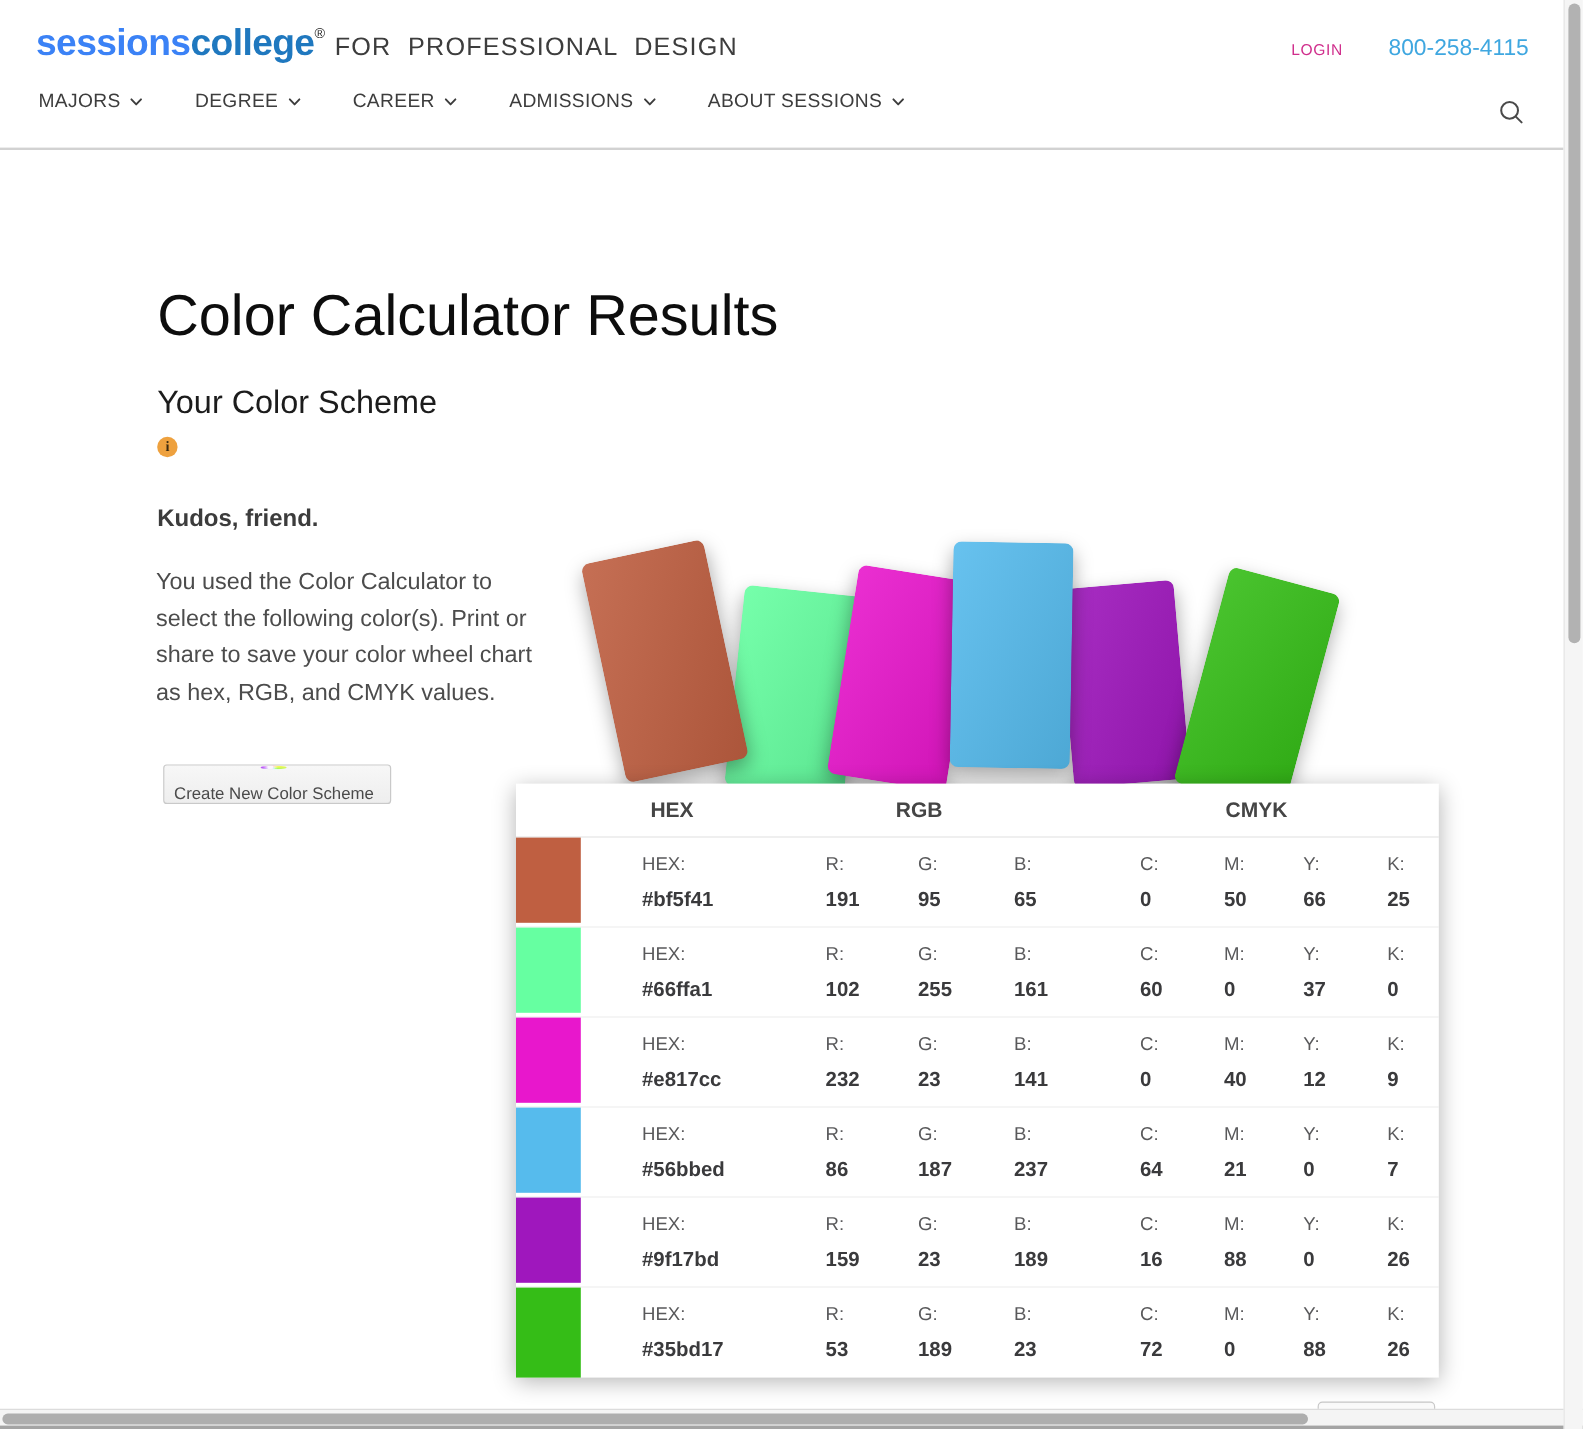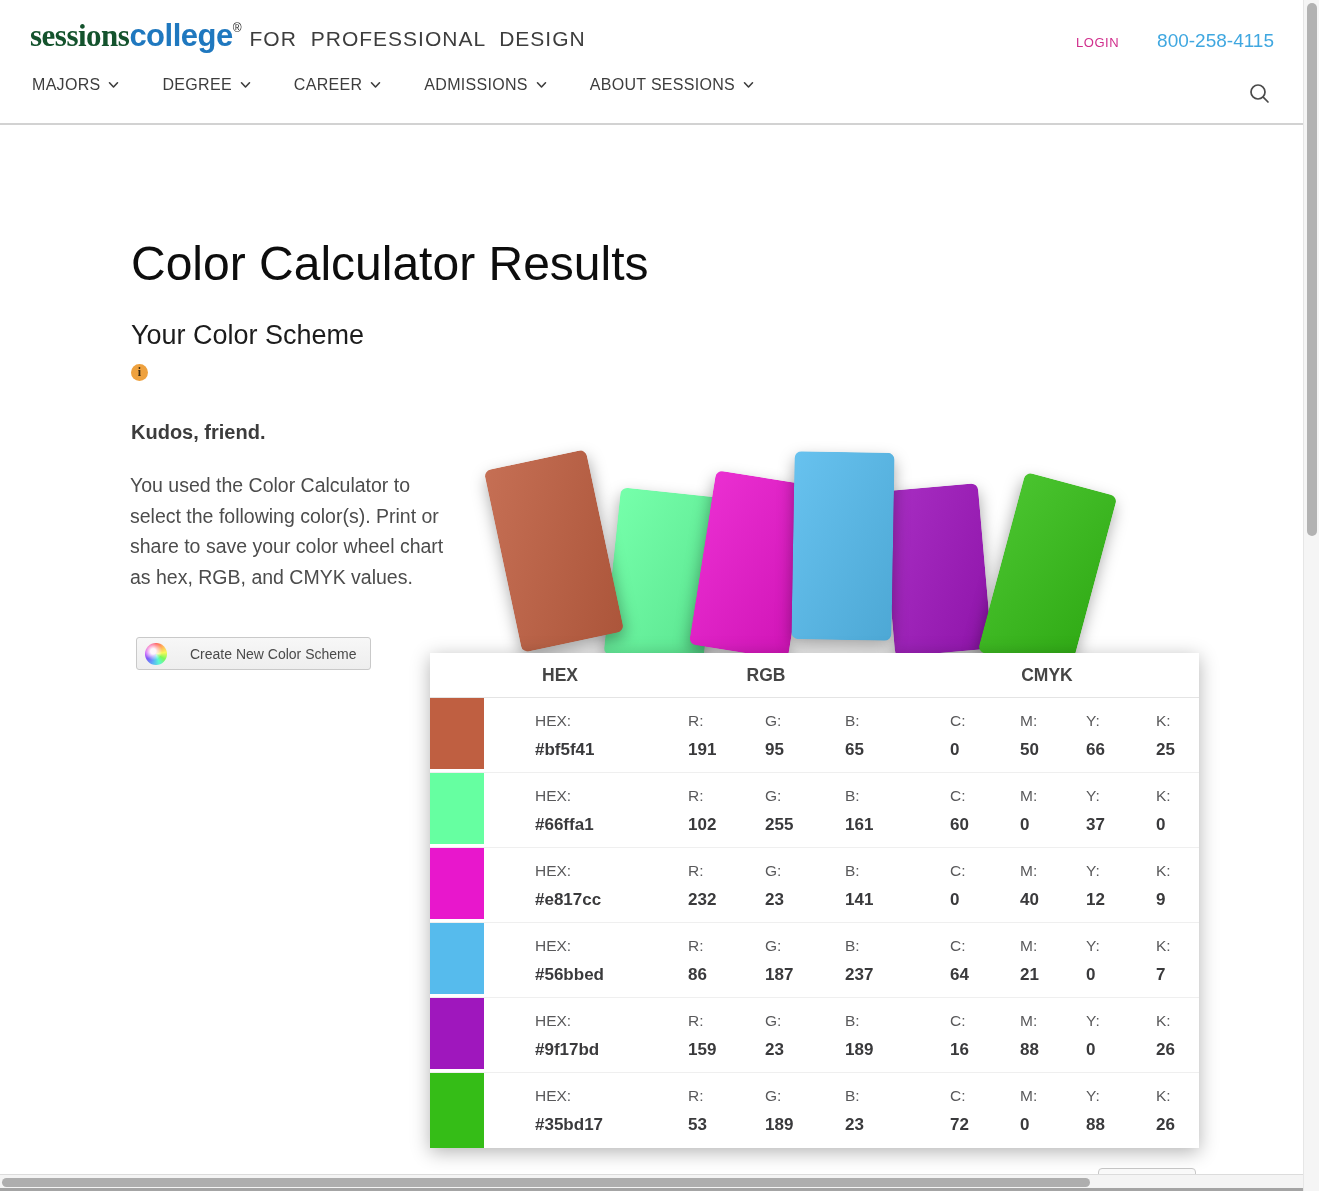--- a/index.html
+++ b/index.html
@@ -4,21 +4,21 @@
 <style>
   * { margin:0; padding:0; box-sizing:border-box; }
   html,body { background:#e9e9e9; }
   body { font-family:"Liberation Sans", sans-serif; }
   .page { position:relative; width:1319px; height:1191px; background:#fff; overflow:hidden; }
 
   
   .site-header { position:absolute; left:0; top:0; width:1303px; height:125px;
     background:#fff; border-bottom:2px solid #d2d2d2; z-index:15; }
   .logo { position:absolute; left:30px; top:18px; white-space:nowrap; }
-  .logo-sessions { font-size:31px; font-weight:bold; color:#14532d; letter-spacing:-0.5px;font-family:Liberation Serif, serif; }
+  .logo-sessions { font-size:31px; font-weight:bold; color:#3b82f6; letter-spacing:-0.5px; }
   .logo-college  { font-size:31px; font-weight:bold; color:#1f78bf; letter-spacing:-0.5px; }
   .logo-reg { font-size:12px; color:#262626; vertical-align:14px; }
   .logo-tagline { font-size:21px; color:#3d3d3d; letter-spacing:1px; word-spacing:7px; margin-left:8px; }
   .header-right { position:absolute; top:30px; right:29px; display:flex; align-items:baseline; gap:38px; }
   .login-link { font-size:13px; color:#d02e8c; letter-spacing:0.5px; text-decoration:none; cursor:pointer; }
   .phone-link { font-size:19px; color:#3fa7e0; text-decoration:none; cursor:pointer; }
   .main-nav { position:absolute; left:32px; top:76px; display:flex; gap:43px; }
   .nav-item { display:flex; align-items:center; gap:8px; font-size:16px; color:#3d3d3d;
     letter-spacing:0.3px; cursor:pointer; }
   .search-btn { position:absolute; right:31px; top:82px; width:24px; height:24px; cursor:pointer; }
@@ -26,23 +26,23 @@
   
   .page-title { position:absolute; left:131px; top:236px; font-size:48px; font-weight:400; color:#0d0d0d; }
   .scheme-subtitle { position:absolute; left:131px; top:320px; font-size:27px; font-weight:400; color:#1c1c1c; }
   .info-icon { position:absolute; left:131px; top:364px; width:17px; height:17px; border-radius:50%;
     background:#eea13e; color:#3a2a10; font-family:"Liberation Serif",serif; font-weight:bold;
     font-size:12px; text-align:center; line-height:17px; }
   .kudos { position:absolute; left:131px; top:421px; font-size:20px; font-weight:bold; color:#3c3c3c; }
   .intro-para { position:absolute; left:130px; top:470px; width:330px; font-size:19.5px;
     line-height:30.5px; color:#4c4c4c; }
   .create-btn { position:absolute; left:136px; top:637px; height:33px; padding:0 13px 0 8px;
-    display:flex; align-items:center; gap:23px; background:linear-gradient(#f7f7f7,#eeeeee);
+    display:flex; align-items:center; gap:12px; background:linear-gradient(#f7f7f7,#eeeeee);
     border:1px solid #c9c9c9; border-radius:3px; font-size:14px; color:#4a4a4a; cursor:pointer;
-    font-family:"Liberation Sans",sans-serif; }
+    font-family:"Liberation Sans",sans-serif;flex-direction:column; }
   .wheel-icon { width:22px; height:22px; border-radius:50%;
     background:
       radial-gradient(circle at 38% 38%, rgba(255,255,255,0.95) 0 14%, rgba(255,255,255,0) 46%),
       conic-gradient(#ff5a5a,#ffb25a,#f8f85a,#7bf85a,#5af8d0,#5aaef8,#7b5af8,#d05af8,#f85ab2,#ff5a5a);
   }
 
   
   .fan { position:absolute; left:0; top:0; z-index:2; }
   .swatch-card { position:absolute; border-radius:7px;
     box-shadow:0 7px 16px rgba(0,0,0,0.35);

